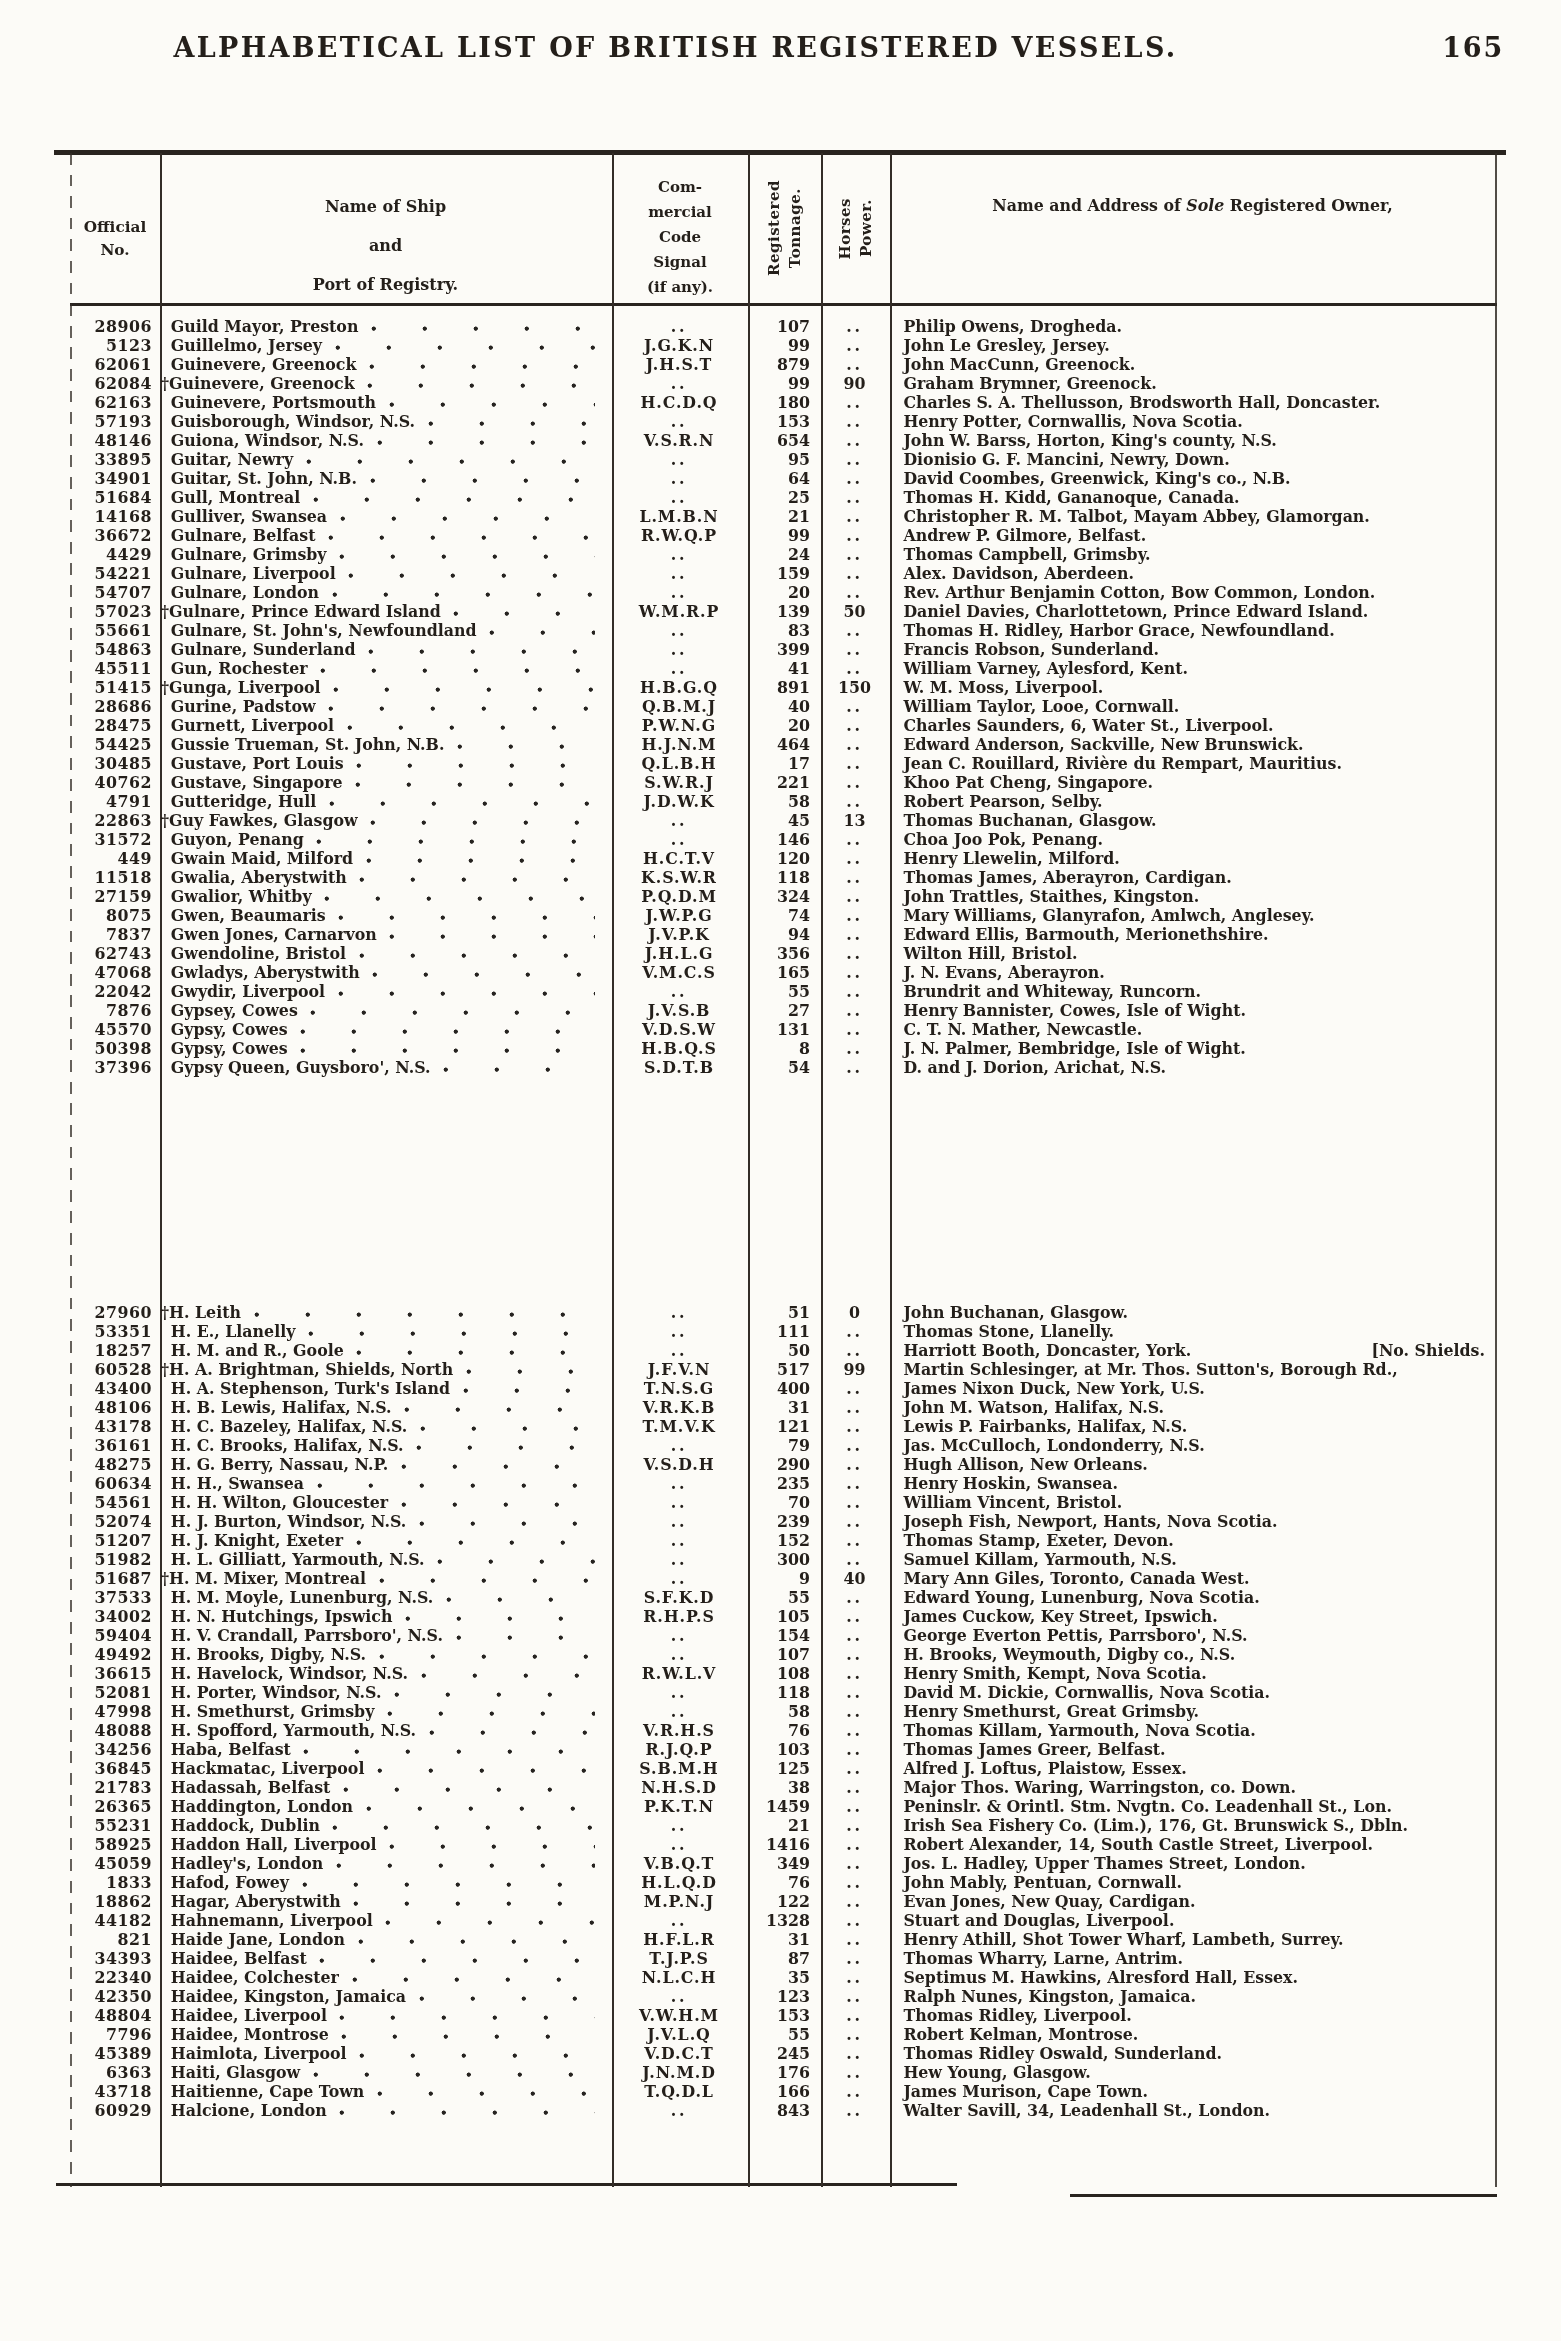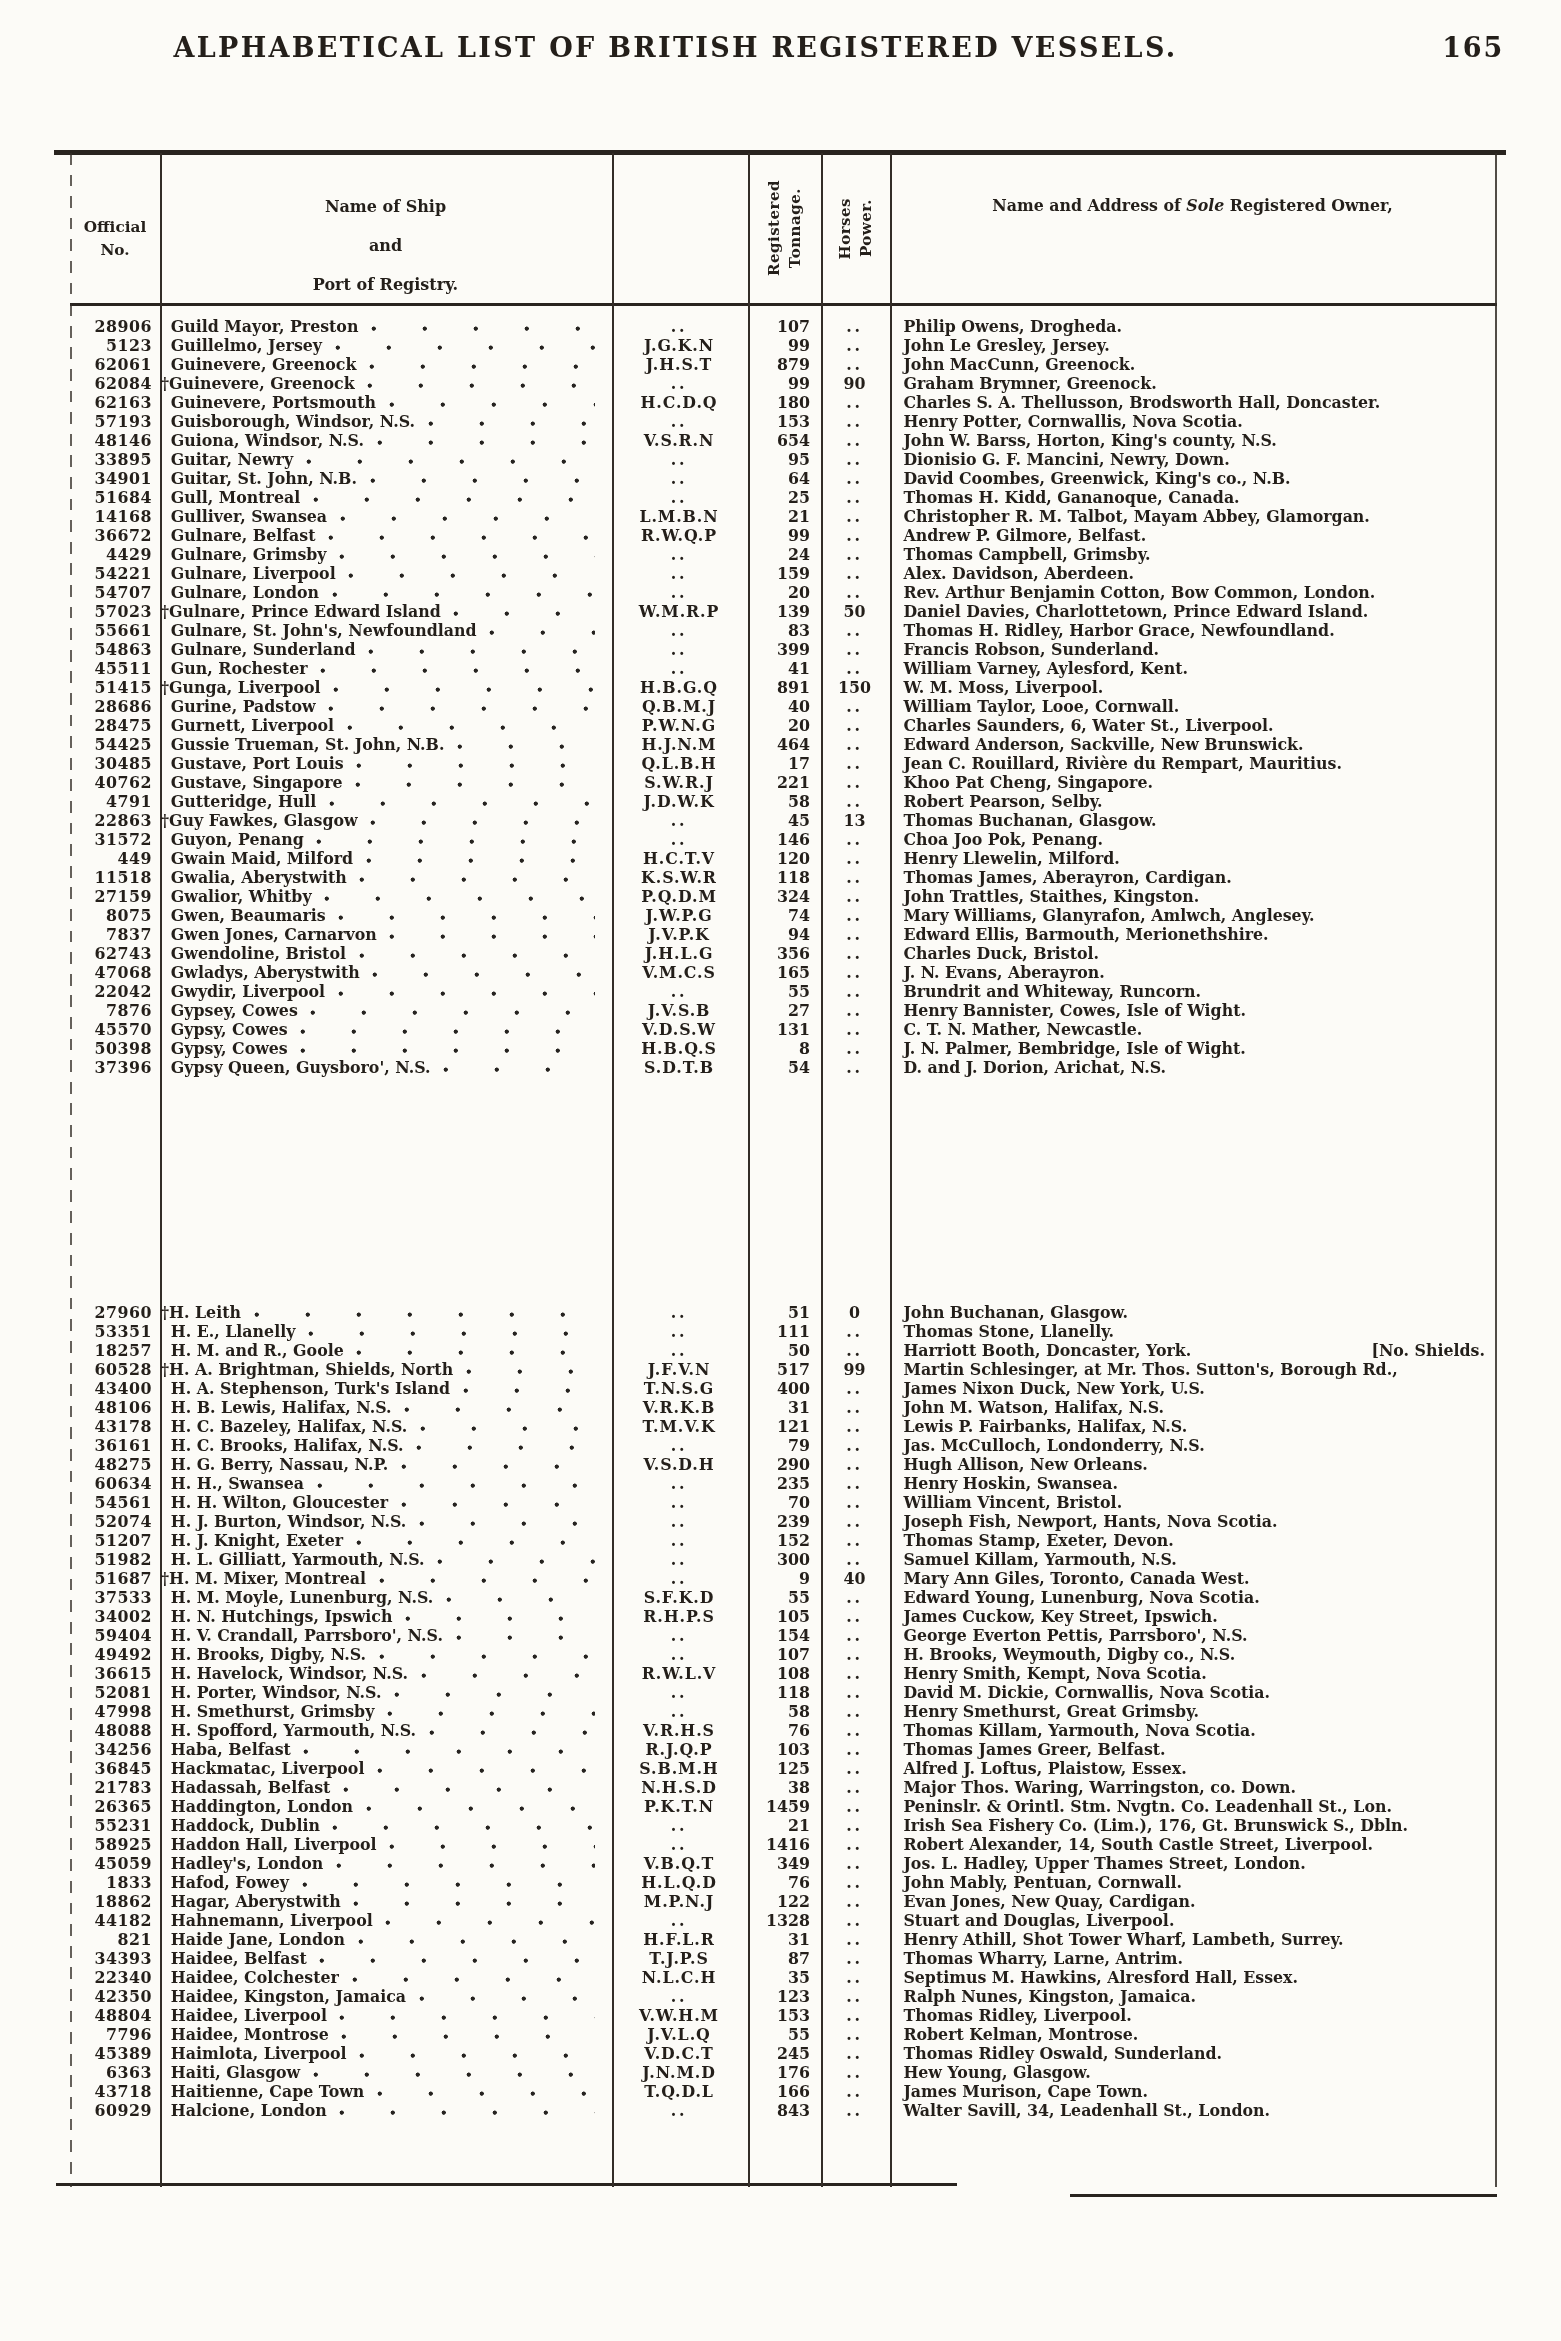--- a/index.html
+++ b/index.html
@@ -84,20 +84,27 @@
 
   <div class="hcell h-no">
     <div>Official</div>
     <div>No.</div>
   </div>
   <div class="hcell h-ship">
     <div>Name of Ship</div>
     <div>and</div>
     <div>Port of Registry.</div>
   </div>
+  <div class="hcell h-sig">
+    <div>Com-</div>
+    <div>mercial</div>
+    <div>Code</div>
+    <div>Signal</div>
+    <div>(if any).</div>
+  </div>
   <div class="hcell h-rot h-rot-ton">
     <span>Registered</span>
     <span>Tonnage.</span>
   </div>
   <div class="hcell h-rot h-rot-pow">
     <span>Horses</span>
     <span>Power.</span>
   </div>
   <div class="hcell h-owner">
     <div><span>Name and Address of </span><span class="it">Sole</span><span> Registered Owner,</span></div>
@@ -536,21 +543,21 @@
       <div class="row">
         <span class="c-no">62743</span>
         <div class="c-name">
           <span class="ship-name">Gwendoline, Bristol</span>
           <span class="leader"></span>
         </div>
         <span class="c-sig">J.H.L.G</span>
         <span class="c-ton">356</span>
         <span class="c-hp blank-dots">..</span>
         <div class="c-own">
-          <span class="own-text">Charles Duck, Bristol.</span>
+          <span class="own-text">Wilton Hill, Bristol.</span>
         </div>
       </div>
       <div class="row">
         <span class="c-no">47068</span>
         <div class="c-name">
           <span class="ship-name">Gwladys, Aberystwith</span>
           <span class="leader"></span>
         </div>
         <span class="c-sig">V.M.C.S</span>
         <span class="c-ton">165</span>

